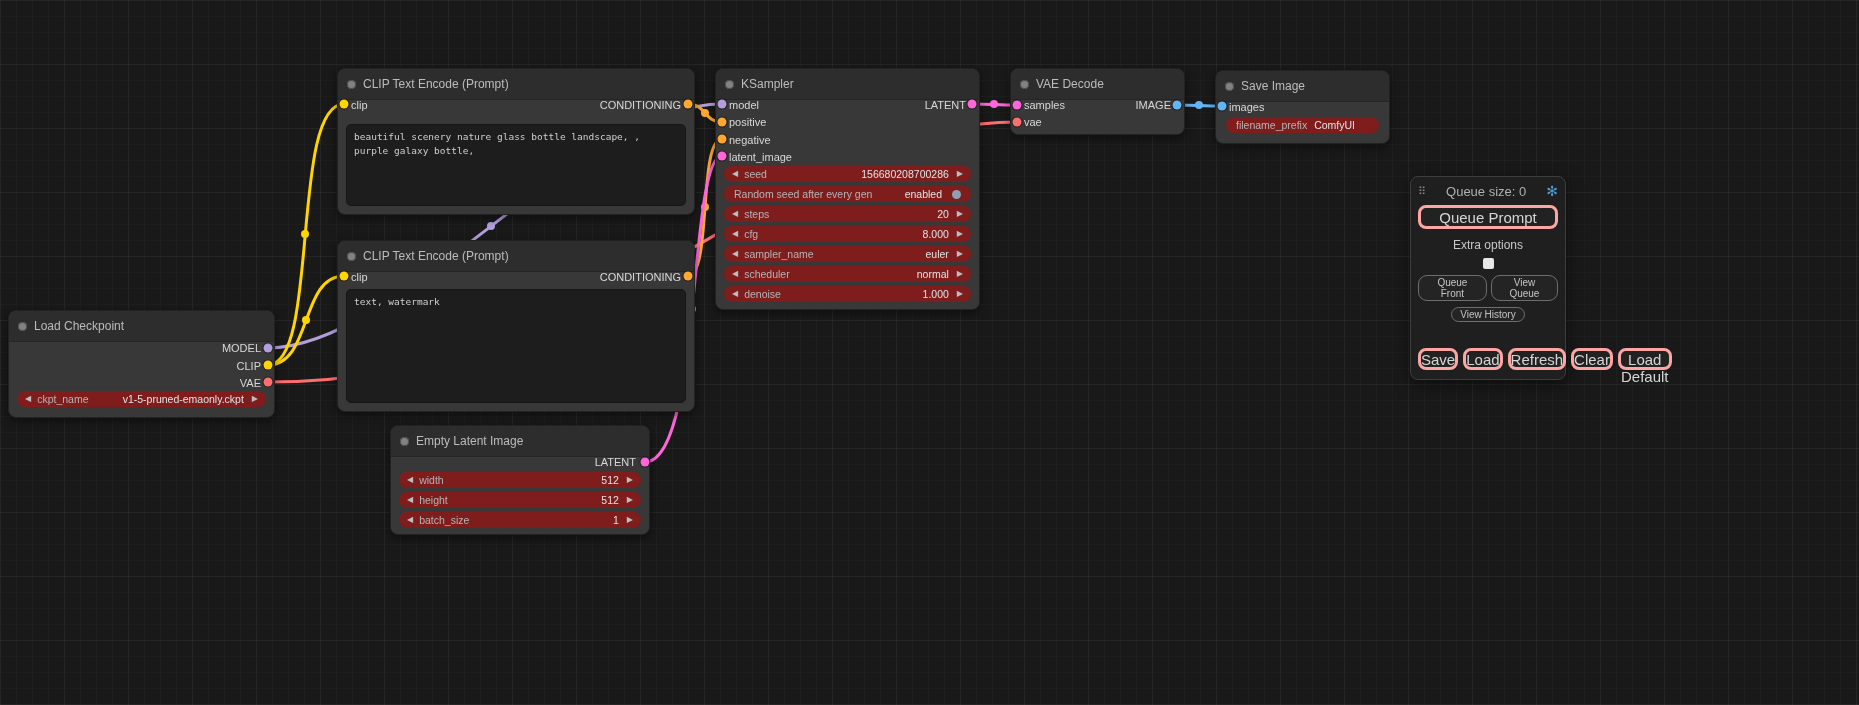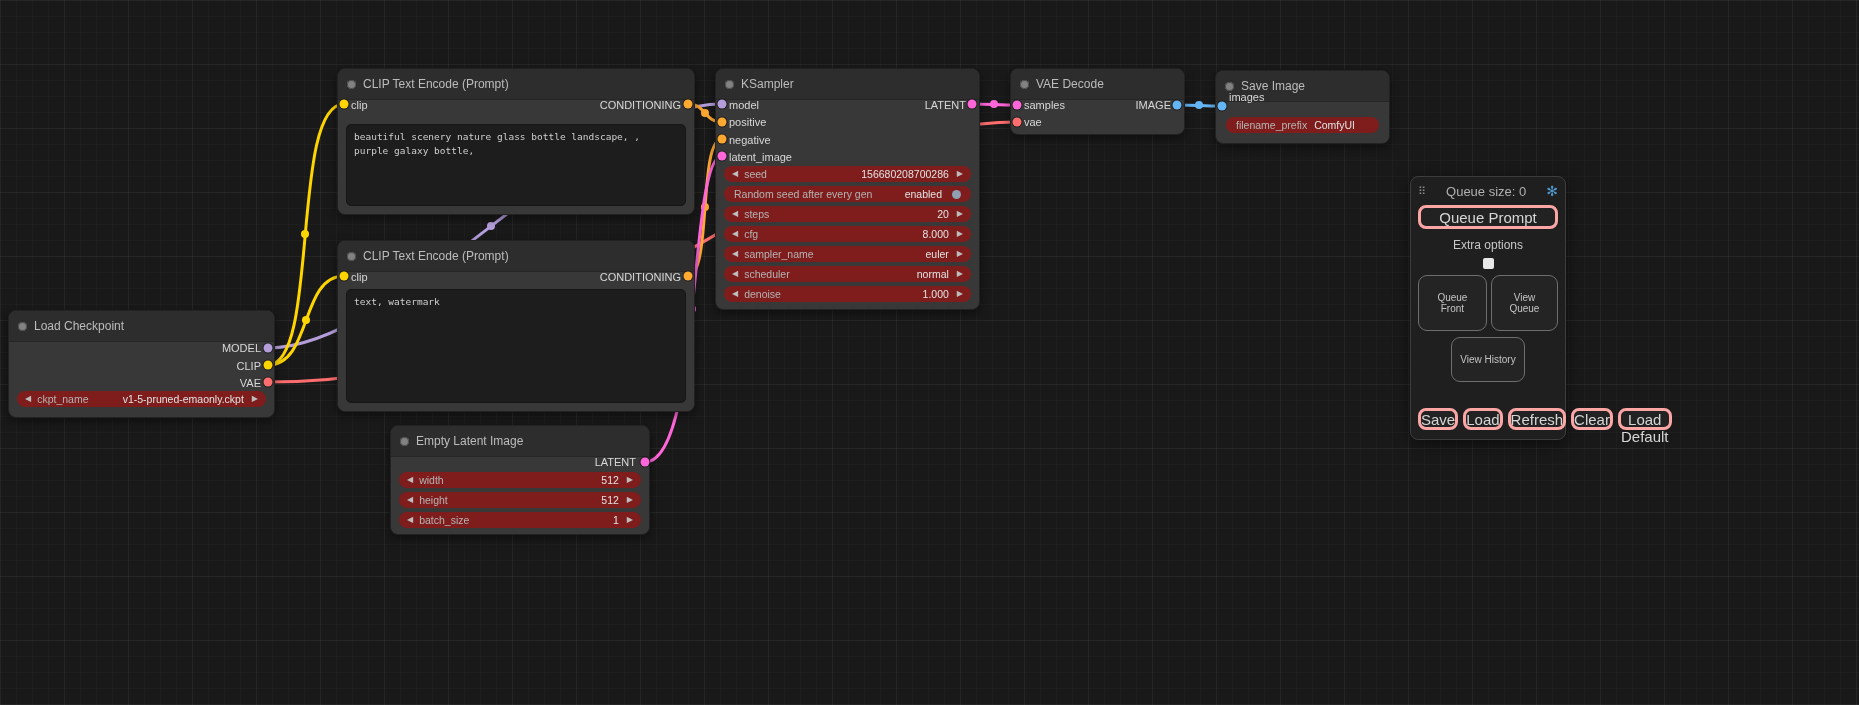--- a/index.html
+++ b/index.html
@@ -90,21 +90,21 @@
     border-radius:8px; color:#d6d6d6; font-size:15px; font-family:inherit;
     cursor:pointer;
   }
   .qp-btn.big { height:24px; margin-top:2px; }
   .qp-extra { display:flex; justify-content:flex-end; align-items:center; gap:6px;
     color:#c8c8c8; font-size:12px; margin-top:9px;flex-direction:column; }
   .checkbox { width:11px; height:11px; background:#e8e8e8; border-radius:2px; cursor:pointer; }
   .qp-pills { display:flex; justify-content:center; gap:4px; margin-top:6px; }
   .pill {
     background:#242424; border:1px solid #6e6e6e; border-radius:9px;
-    color:#c4c4c4; font-size:10px; padding:16px 8px; font-family:inherit; cursor:pointer;
+    color:#c4c4c4; font-size:10px; padding:1px 8px; font-family:inherit; cursor:pointer;
   }
   .qp-stack { display:flex; flex-direction:row; gap:5px; margin-top:26px; }
 </style>
 </head>
 <body>
 
 <div class="grid"></div>
 
 <svg id="wires" width="1859" height="705">
   <path d="M268,348 C400,348 580,104 722,104" style="--c: #B39DDB;"></path>
@@ -272,21 +272,21 @@
     <span>vae</span>
     <span></span>
   </div>
 </div>
 
 <div class="node" style="left:1215px;top:70px;width:175px;height:74px">
   <div class="node-header">
     <span class="collapse-dot"></span>
     <span class="node-title">Save Image</span>
   </div>
-  <div class="io-row" style="top:18px">
+  <div class="io-row" style="top:28px">
     <span>images</span>
     <span></span>
   </div>
   <div class="widget no-arrows" style="position:absolute;left:10px;right:10px;top:46px">
     <span class="wname">filename_prefix</span>
     <span class="wval" style="margin-right:14px">ComfyUI</span>
   </div>
 </div>
 
 <div class="port-layer">

